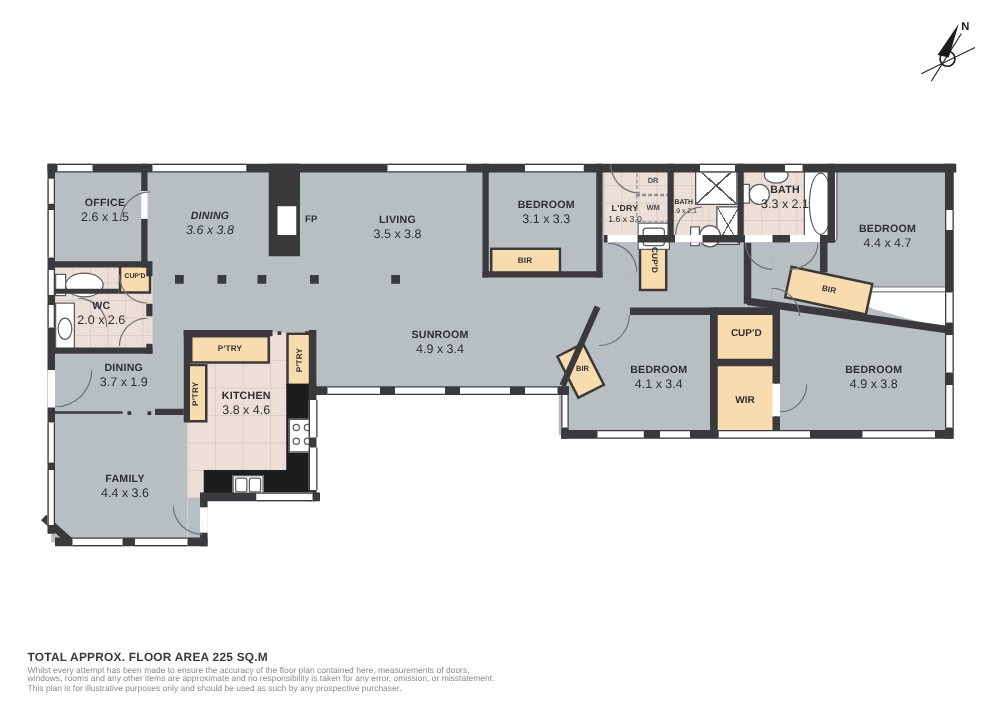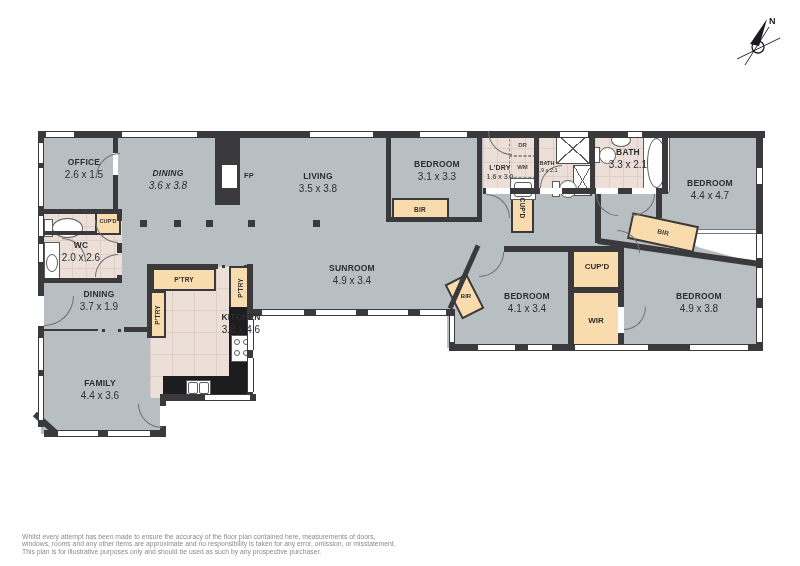--- a/index.html
+++ b/index.html
@@ -276,21 +276,21 @@
     <div class="rname">WC</div>
     <div class="rdim">2.0 x 2.6</div>
   </div>
   <div class="lbl" style="left:99px;top:301px;">
     <div class="rname">DINING</div>
     <div class="rdim">3.7 x 1.9</div>
   </div>
   <div class="lbl tiny" style="left:184px;top:280px;">P'TRY</div>
   <div class="lbl tiny" style="left:158px;top:315px;transform:translate(-50%,-50%) rotate(-90deg);">P'TRY</div>
   <div class="lbl tiny" style="left:241px;top:288px;transform:translate(-50%,-50%) rotate(-90deg);">P'TRY</div>
-  <div class="lbl" style="left:197px;top:324px;margin-left:44px;">
+  <div class="lbl" style="left:197px;top:324px;">
     <div class="rname">KITCHEN</div>
     <div class="rdim">3.8 x 4.6</div>
   </div>
   <div class="lbl" style="left:100px;top:390px;">
     <div class="rname">FAMILY</div>
     <div class="rdim">4.4 x 3.6</div>
   </div>
   <div class="lbl" style="left:352px;top:275px;">
     <div class="rname">SUNROOM</div>
     <div class="rdim">4.9 x 3.4</div>
@@ -313,19 +313,20 @@
   <div class="abs" style="left:733px;top:12px;width:56px;height:56px;">
     <svg width="56" height="56" viewBox="0 0 56 56">
       <line x1="4" y1="47" x2="47" y2="26" stroke="#2a2a2c" stroke-width="1"></line>
       <line x1="12" y1="53" x2="36" y2="15" stroke="#2a2a2c" stroke-width="1"></line>
       <polygon points="34,7 17,32 26,34" fill="#1b1b1d"></polygon>
       <circle cx="25" cy="35" r="6" fill="none" stroke="#1b1b1d" stroke-width="1.3"></circle>
       <text x="36" y="12" font-size="9" font-weight="700" fill="#1b1b1d" font-family="Liberation Sans, sans-serif">N</text>
     </svg>
   </div>
 
+  <div class="area">TOTAL APPROX. FLOOR AREA 225 SQ.M</div>
   <div class="disc">
     <div>Whilst every attempt has been made to ensure the accuracy of the floor plan contained here, measurements of doors,</div>
     <div>windows, rooms and any other items are approximate and no responsibility is taken for any error, omission, or misstatement.</div>
     <div>This plan is for illustrative purposes only and should be used as such by any prospective purchaser.</div>
   </div>
 
 </div>
 
 </body></html>

